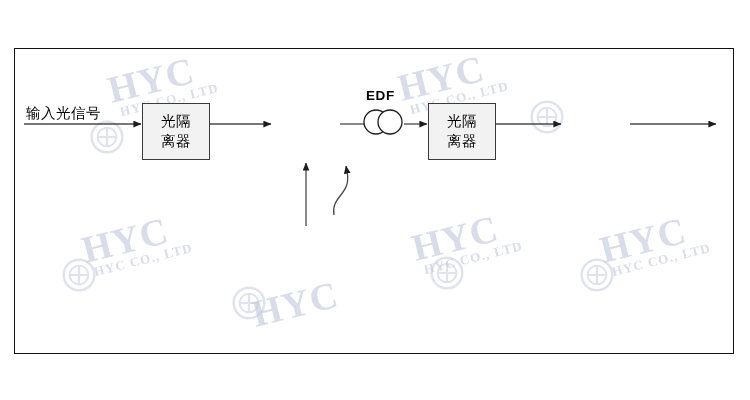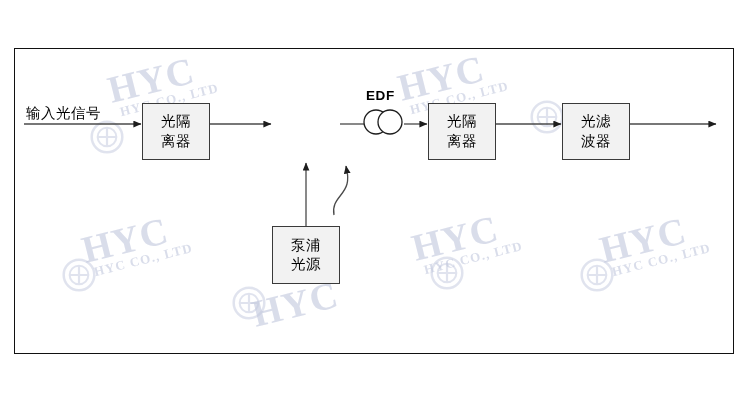--- a/index.html
+++ b/index.html
@@ -227,29 +227,21 @@
     <span class="bl">光隔</span>
     <span class="bl">离器</span>
   </div>
 
 
   <div class="block" style="left:428px; top:103px; width:68px; height:57px;">
     <span class="bl">光隔</span>
     <span class="bl">离器</span>
   </div>
 
-  <div class="block" style="left:562px; top:103px; width:68px; height:57px;">
-    <span class="bl">光滤</span>
-    <span class="bl">波器</span>
-  </div>
-
-  <div class="block" style="left:272px; top:226px; width:68px; height:58px;">
-    <span class="bl">泵浦</span>
-    <span class="bl">光源</span>
-  </div>
+
 
   <div class="label" style="left:26px; top:104px;">输入光信号</div>
 
 
   <div class="label label-edf" style="left:366px; top:88px;">EDF</div>
 
 
 </div>
 
 </body></html>

